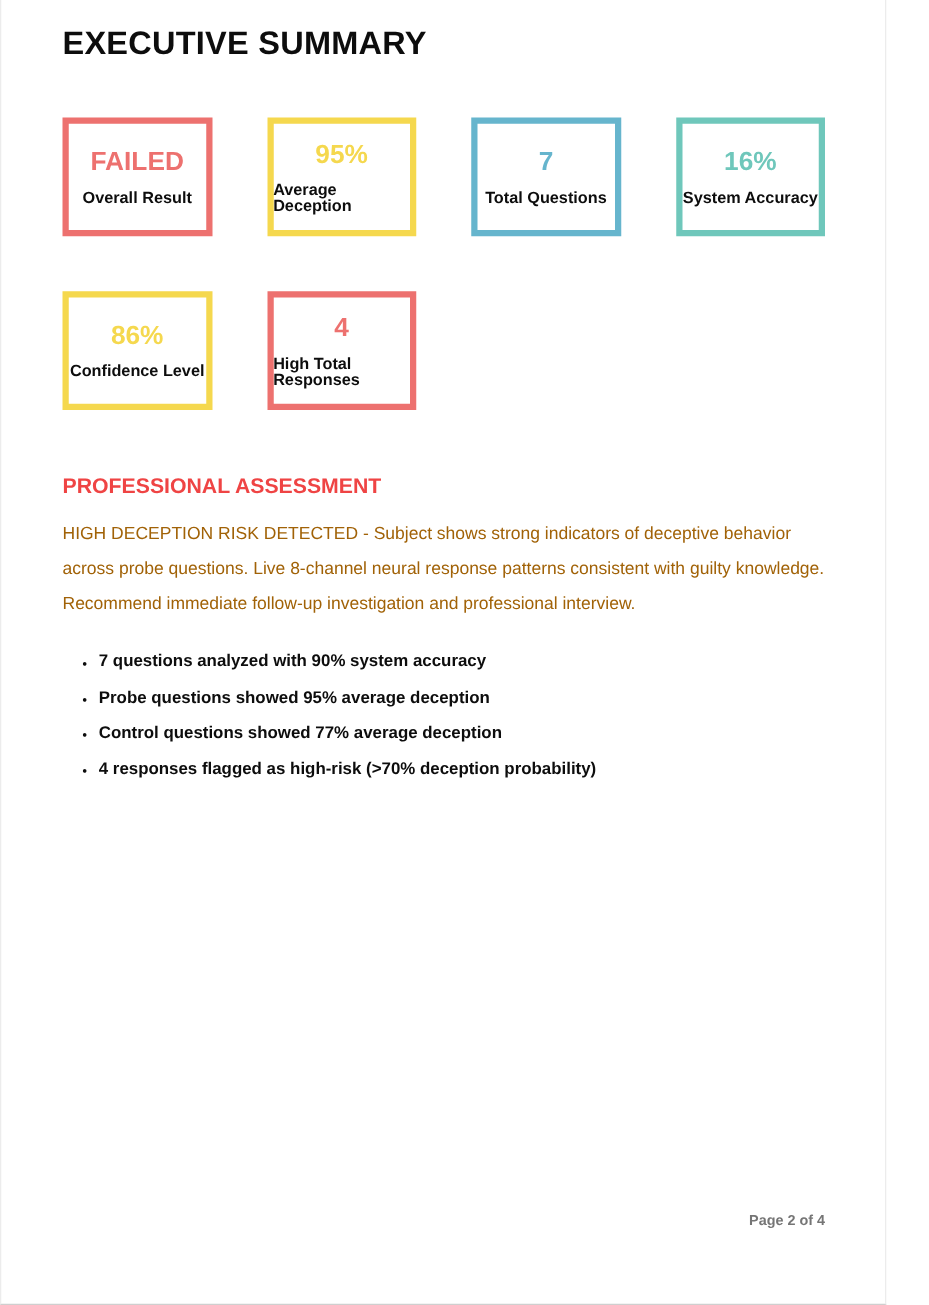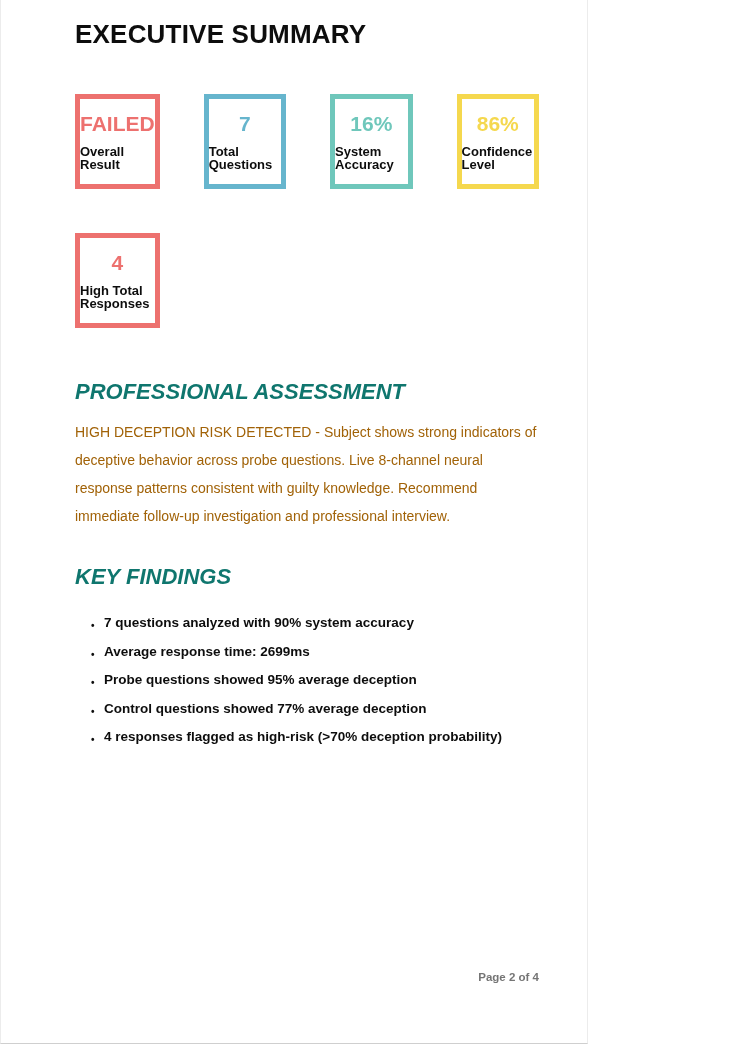--- a/index.html
+++ b/index.html
@@ -4,26 +4,26 @@
 <style>
   * { margin: 0; padding: 0; box-sizing: border-box; }
   html, body { background: #ffffff; }
   body {
     width: 743px; height: 1044px;
     font-family: "Liberation Sans", sans-serif;
     color: #111;
   }
   .page {
     position: relative;
-    width: 588px; height: 1044px;
+    width: 709px; height: 1044px;
     background: #fff;
     border-left: 1px solid #ececec;
     border-right: 1px solid #ececec;
     border-bottom: 1px solid #cfcfcf;
-    padding: 19px 48px 0 74px;
+    padding: 19px 48px 0 49px;
     overflow: hidden;
   }
   .page-title {
     font-size: 26px;
     font-weight: bold;
     color: #0d0d0d;
     letter-spacing: 0.2px;
   }
   .cards {
     margin-top: 44px;
@@ -48,24 +48,23 @@
     line-height: 1;
   }
   .card-label {
     margin-top: 11px;
     font-size: 13px;
     font-weight: bold;
     color: #0d0d0d;
     line-height: 1;
   }
   .section-heading {
-    font-size: 22px;
+    font-size: 17px;
     font-weight: bold;
-    color: #0f766e;
-    font-style: italic;
+    color: #ef4444;
   }
   .assessment-heading { margin-top: 51px; }
   .assessment-body {
     margin-top: 13px;
     font-size: 14px;
     line-height: 28px;
     color: #a16207;
     max-width: 646px;
   }
   .findings-heading { margin-top: 34px; }
@@ -105,20 +104,24 @@
 
 <div class="page">
 
   <h1 class="page-title">EXECUTIVE SUMMARY</h1>
 
   <div class="cards">
     <div class="card" style="border-color: rgb(237, 113, 111);">
       <div class="card-value" style="color: rgb(237, 113, 111);">FAILED</div>
       <div class="card-label">Overall Result</div>
     </div>
+    <div class="card" style="border-color: rgb(245, 216, 78);">
+      <div class="card-value" style="color: rgb(245, 216, 78);">95%</div>
+      <div class="card-label">Average Deception</div>
+    </div>
     <div class="card" style="border-color: rgb(102, 181, 205);">
       <div class="card-value" style="color: rgb(102, 181, 205);">7</div>
       <div class="card-label">Total Questions</div>
     </div>
     <div class="card" style="border-color: rgb(111, 199, 187);">
       <div class="card-value" style="color: rgb(111, 199, 187);">16%</div>
       <div class="card-label">System Accuracy</div>
     </div>
     <div class="card" style="border-color: rgb(245, 216, 78);">
       <div class="card-value" style="color: rgb(245, 216, 78);">86%</div>
@@ -126,24 +129,22 @@
     </div>
     <div class="card" style="border-color: rgb(237, 113, 111);">
       <div class="card-value" style="color: rgb(237, 113, 111);">4</div>
       <div class="card-label">High Total Responses</div>
     </div>
   </div>
 
   <h2 class="section-heading assessment-heading">PROFESSIONAL ASSESSMENT</h2>
   <p class="assessment-body">HIGH DECEPTION RISK DETECTED - Subject shows strong indicators of deceptive behavior across probe questions. Live 8-channel neural response patterns consistent with guilty knowledge. Recommend immediate follow-up investigation and professional interview.</p>
 
-  <h2 class="section-heading findings-heading">KEY FINDINGS</h2>
   <ul class="findings-list">
     <li>7 questions analyzed with 90% system accuracy</li>
-    <li>Average response time: 2699ms</li>
     <li>Probe questions showed 95% average deception</li>
     <li>Control questions showed 77% average deception</li>
     <li>4 responses flagged as high-risk (&gt;70% deception probability)</li>
   </ul>
 
   <div class="page-footer">Page 2 of 4</div>
 
 </div>
 
 </body></html>

